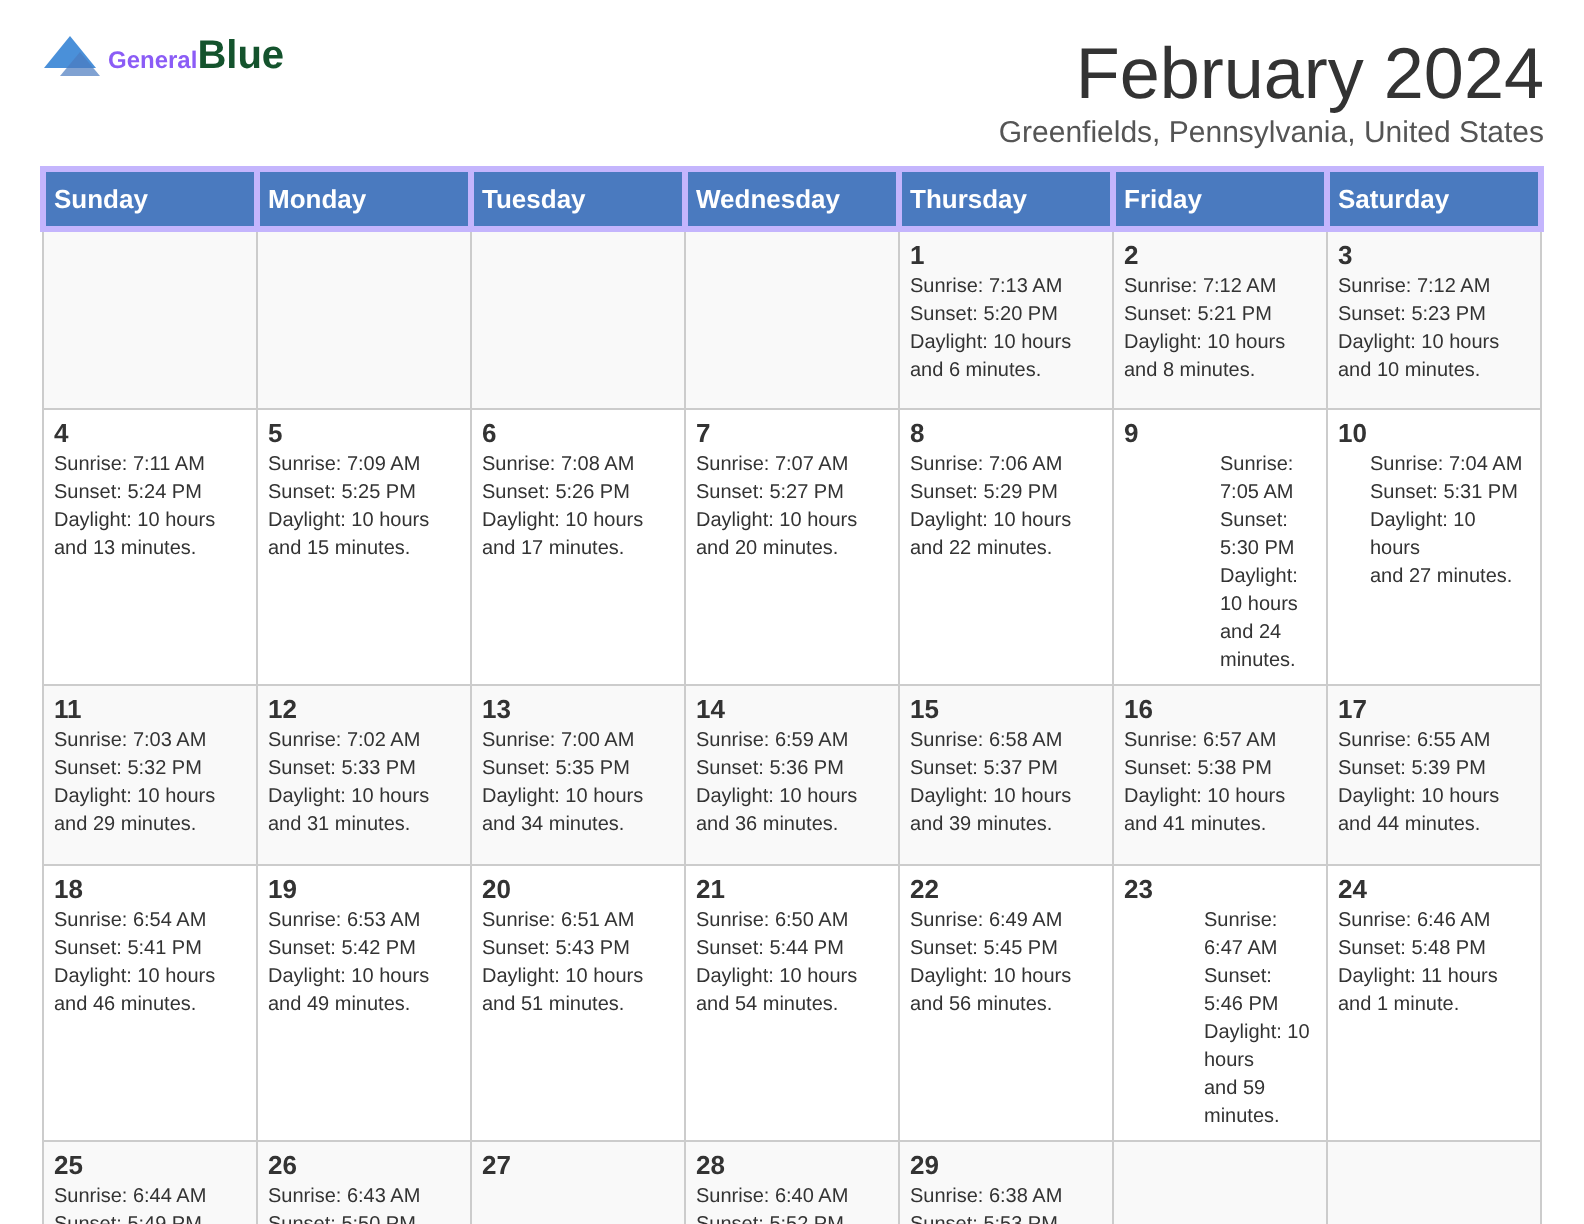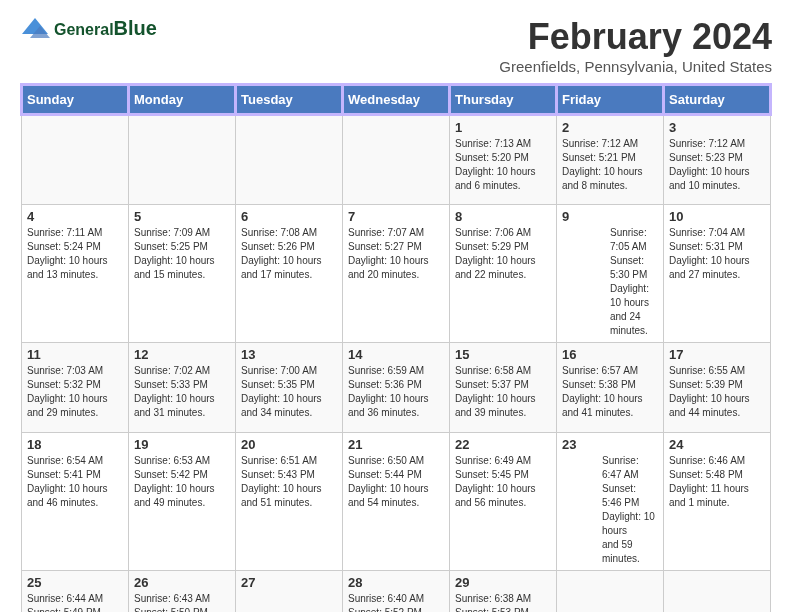--- a/index.html
+++ b/index.html
@@ -15,39 +15,39 @@
       justify-content: space-between;
       align-items: flex-start;
       margin-bottom: 8px;
     }
     .logo {
       display: flex;
       align-items: center;
       gap: 4px;
     }
     .logo-text-general {
-      font-size: 16px;
+      font-size: 12px;
       font-weight: bold;
-      color: #14532d;
+      color: #8b5cf6;
     }
     .logo-text-blue {
       font-size: 20px;
       font-weight: bold;
       color: #14532d;
     }
     .logo-icon {
       width: 30px;
       height: 24px;
     }
     .title-area {
       text-align: right;
     }
     .main-title {
       font-size: 36px;
-      font-weight: bold;
+      font-weight: normal;
       color: #333;
     }
     .subtitle {
       font-size: 15px;
       color: #555;
     }
     .calendar {
       width: 100%;
       border-collapse: collapse;
       margin-top: 4px;
@@ -189,21 +189,21 @@
         </td>
         <td>
           <span class="day-number">9</span>
           <div class="day-info" style="white-space: pre-line; margin-left: 48px;">Sunrise: 7:05 AM
 Sunset: 5:30 PM
 Daylight: 10 hours
 and 24 minutes.</div>
         </td>
         <td>
           <span class="day-number">10</span>
-          <div class="day-info" style="white-space: pre-line;">Sunrise: 7:04 AM
+          <div class="day-info" style="white-space: pre-line; margin-left: 16px;">Sunrise: 7:04 AM
 Sunset: 5:31 PM
 Daylight: 10 hours
 and 27 minutes.</div>
         </td>
       </tr>
       <tr>
         <td>
           <span class="day-number">11</span>
           <div class="day-info" style="white-space: pre-line;">Sunrise: 7:03 AM
 Sunset: 5:32 PM

